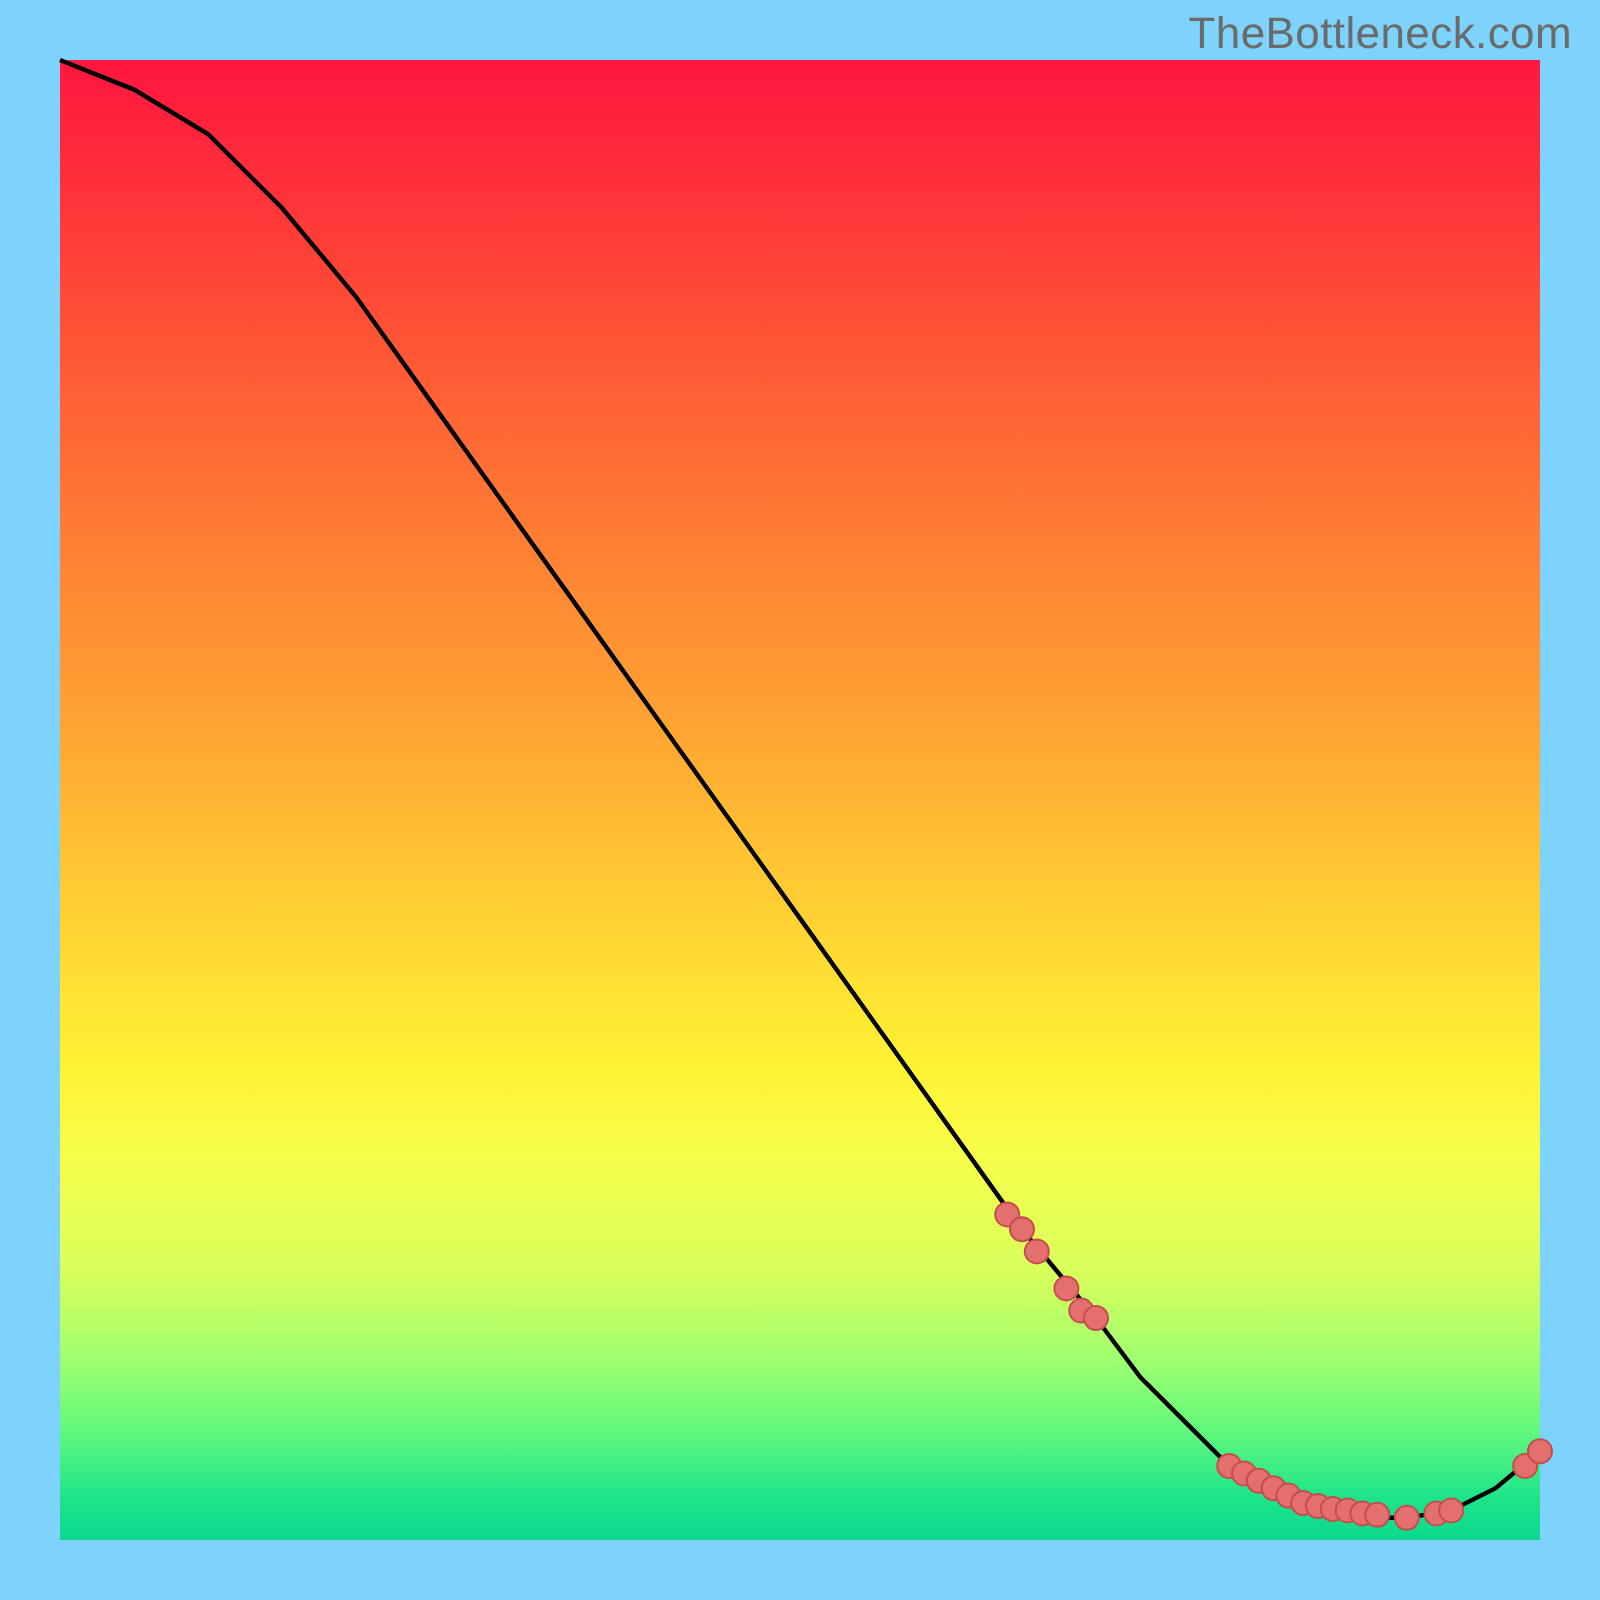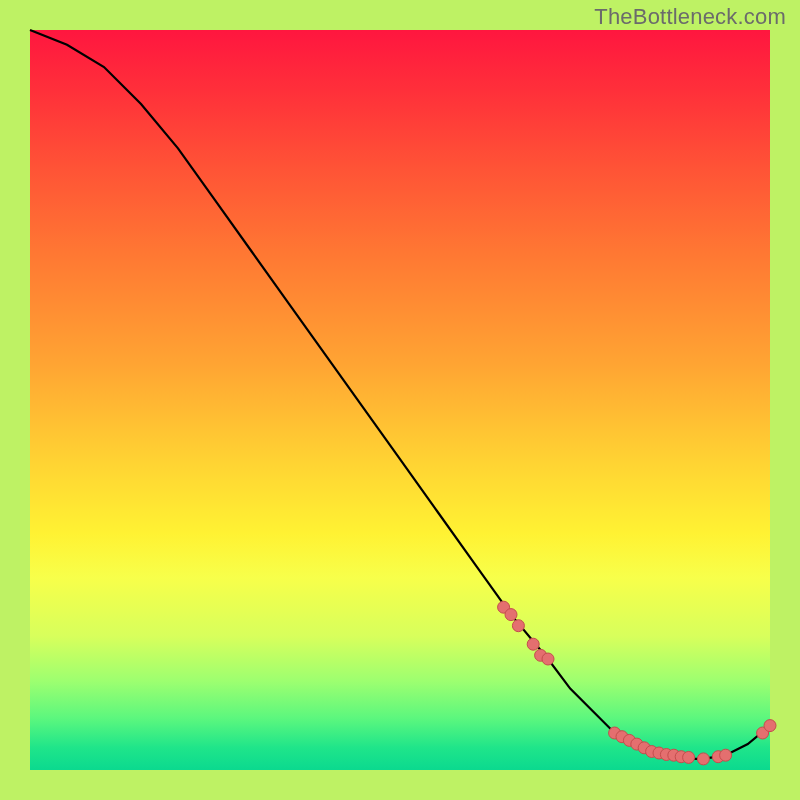--- a/index.html
+++ b/index.html
@@ -8,21 +8,21 @@
     width: 800px;
     height: 800px;
     background: #000;
     overflow: hidden;
     font-family: Arial, Helvetica, sans-serif;
   }
   .frame {
     position: relative;
     width: 800px;
     height: 800px;
-    background: #bef264;
+    background: #7dd3fc;
   }
   .watermark {
     position: absolute;
     top: 4px;
     right: 14px;
     color: #6b6b6b;
     font-size: 22px;
     font-weight: 400;
     letter-spacing: 0.2px;
   }

